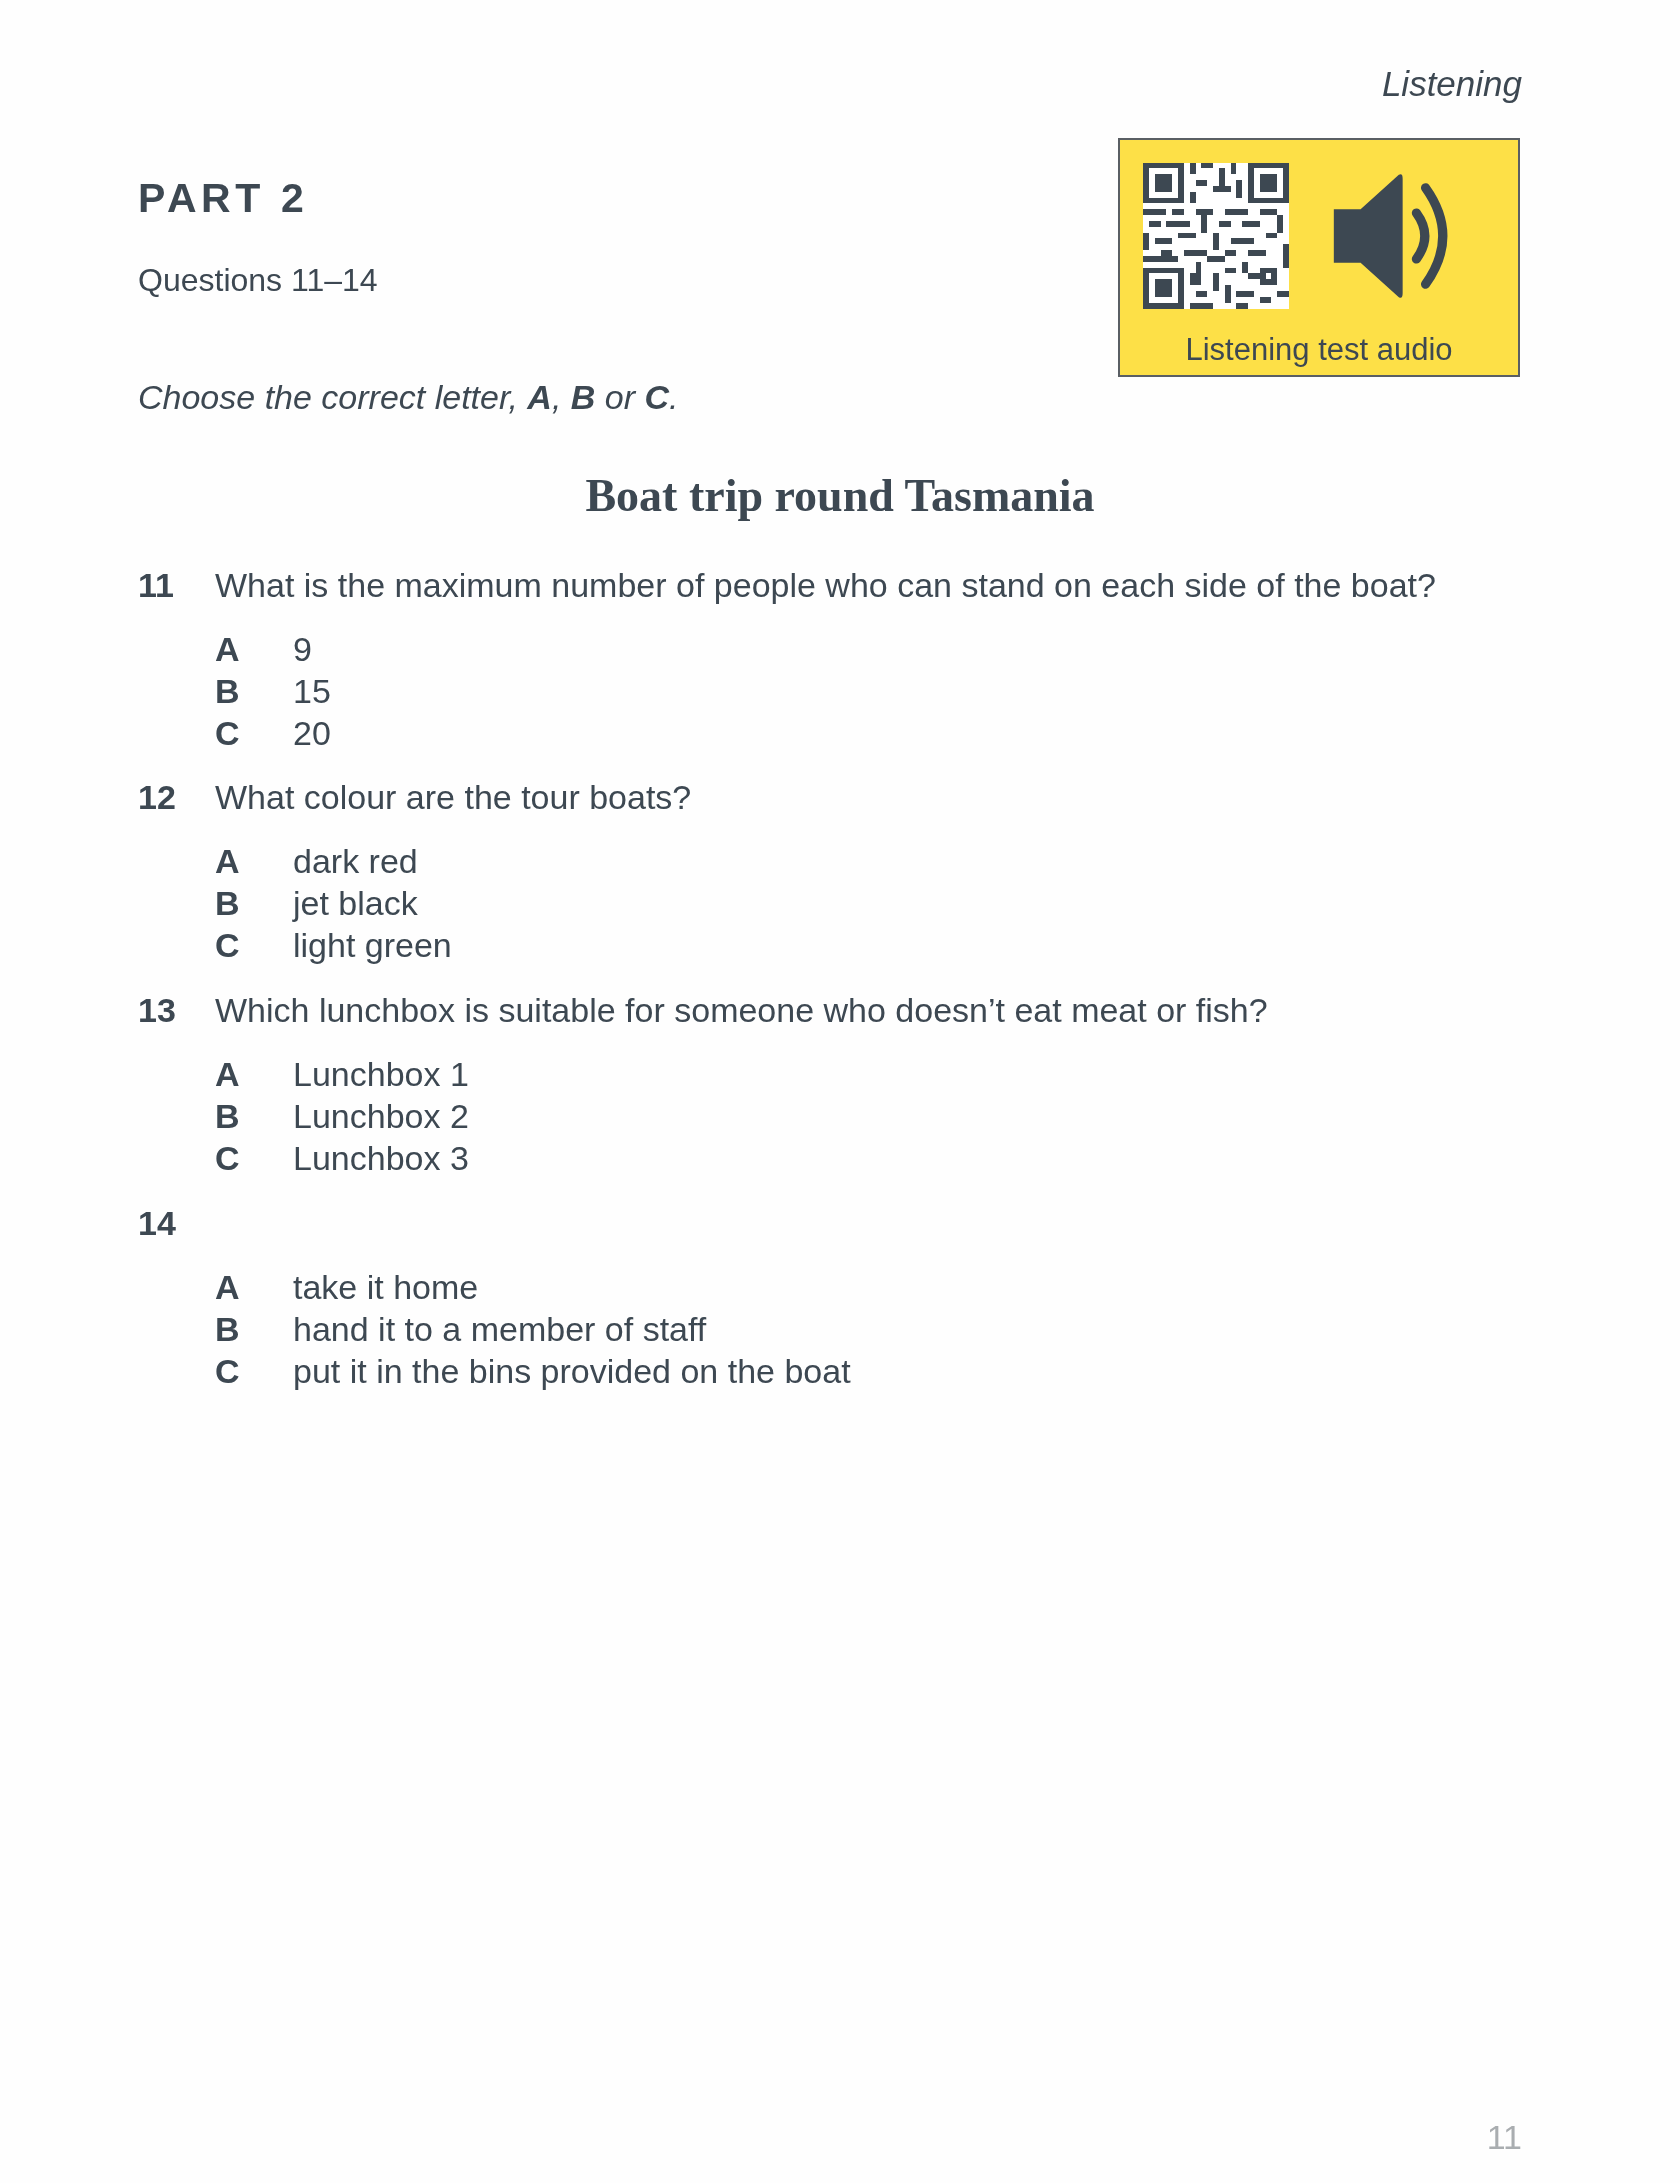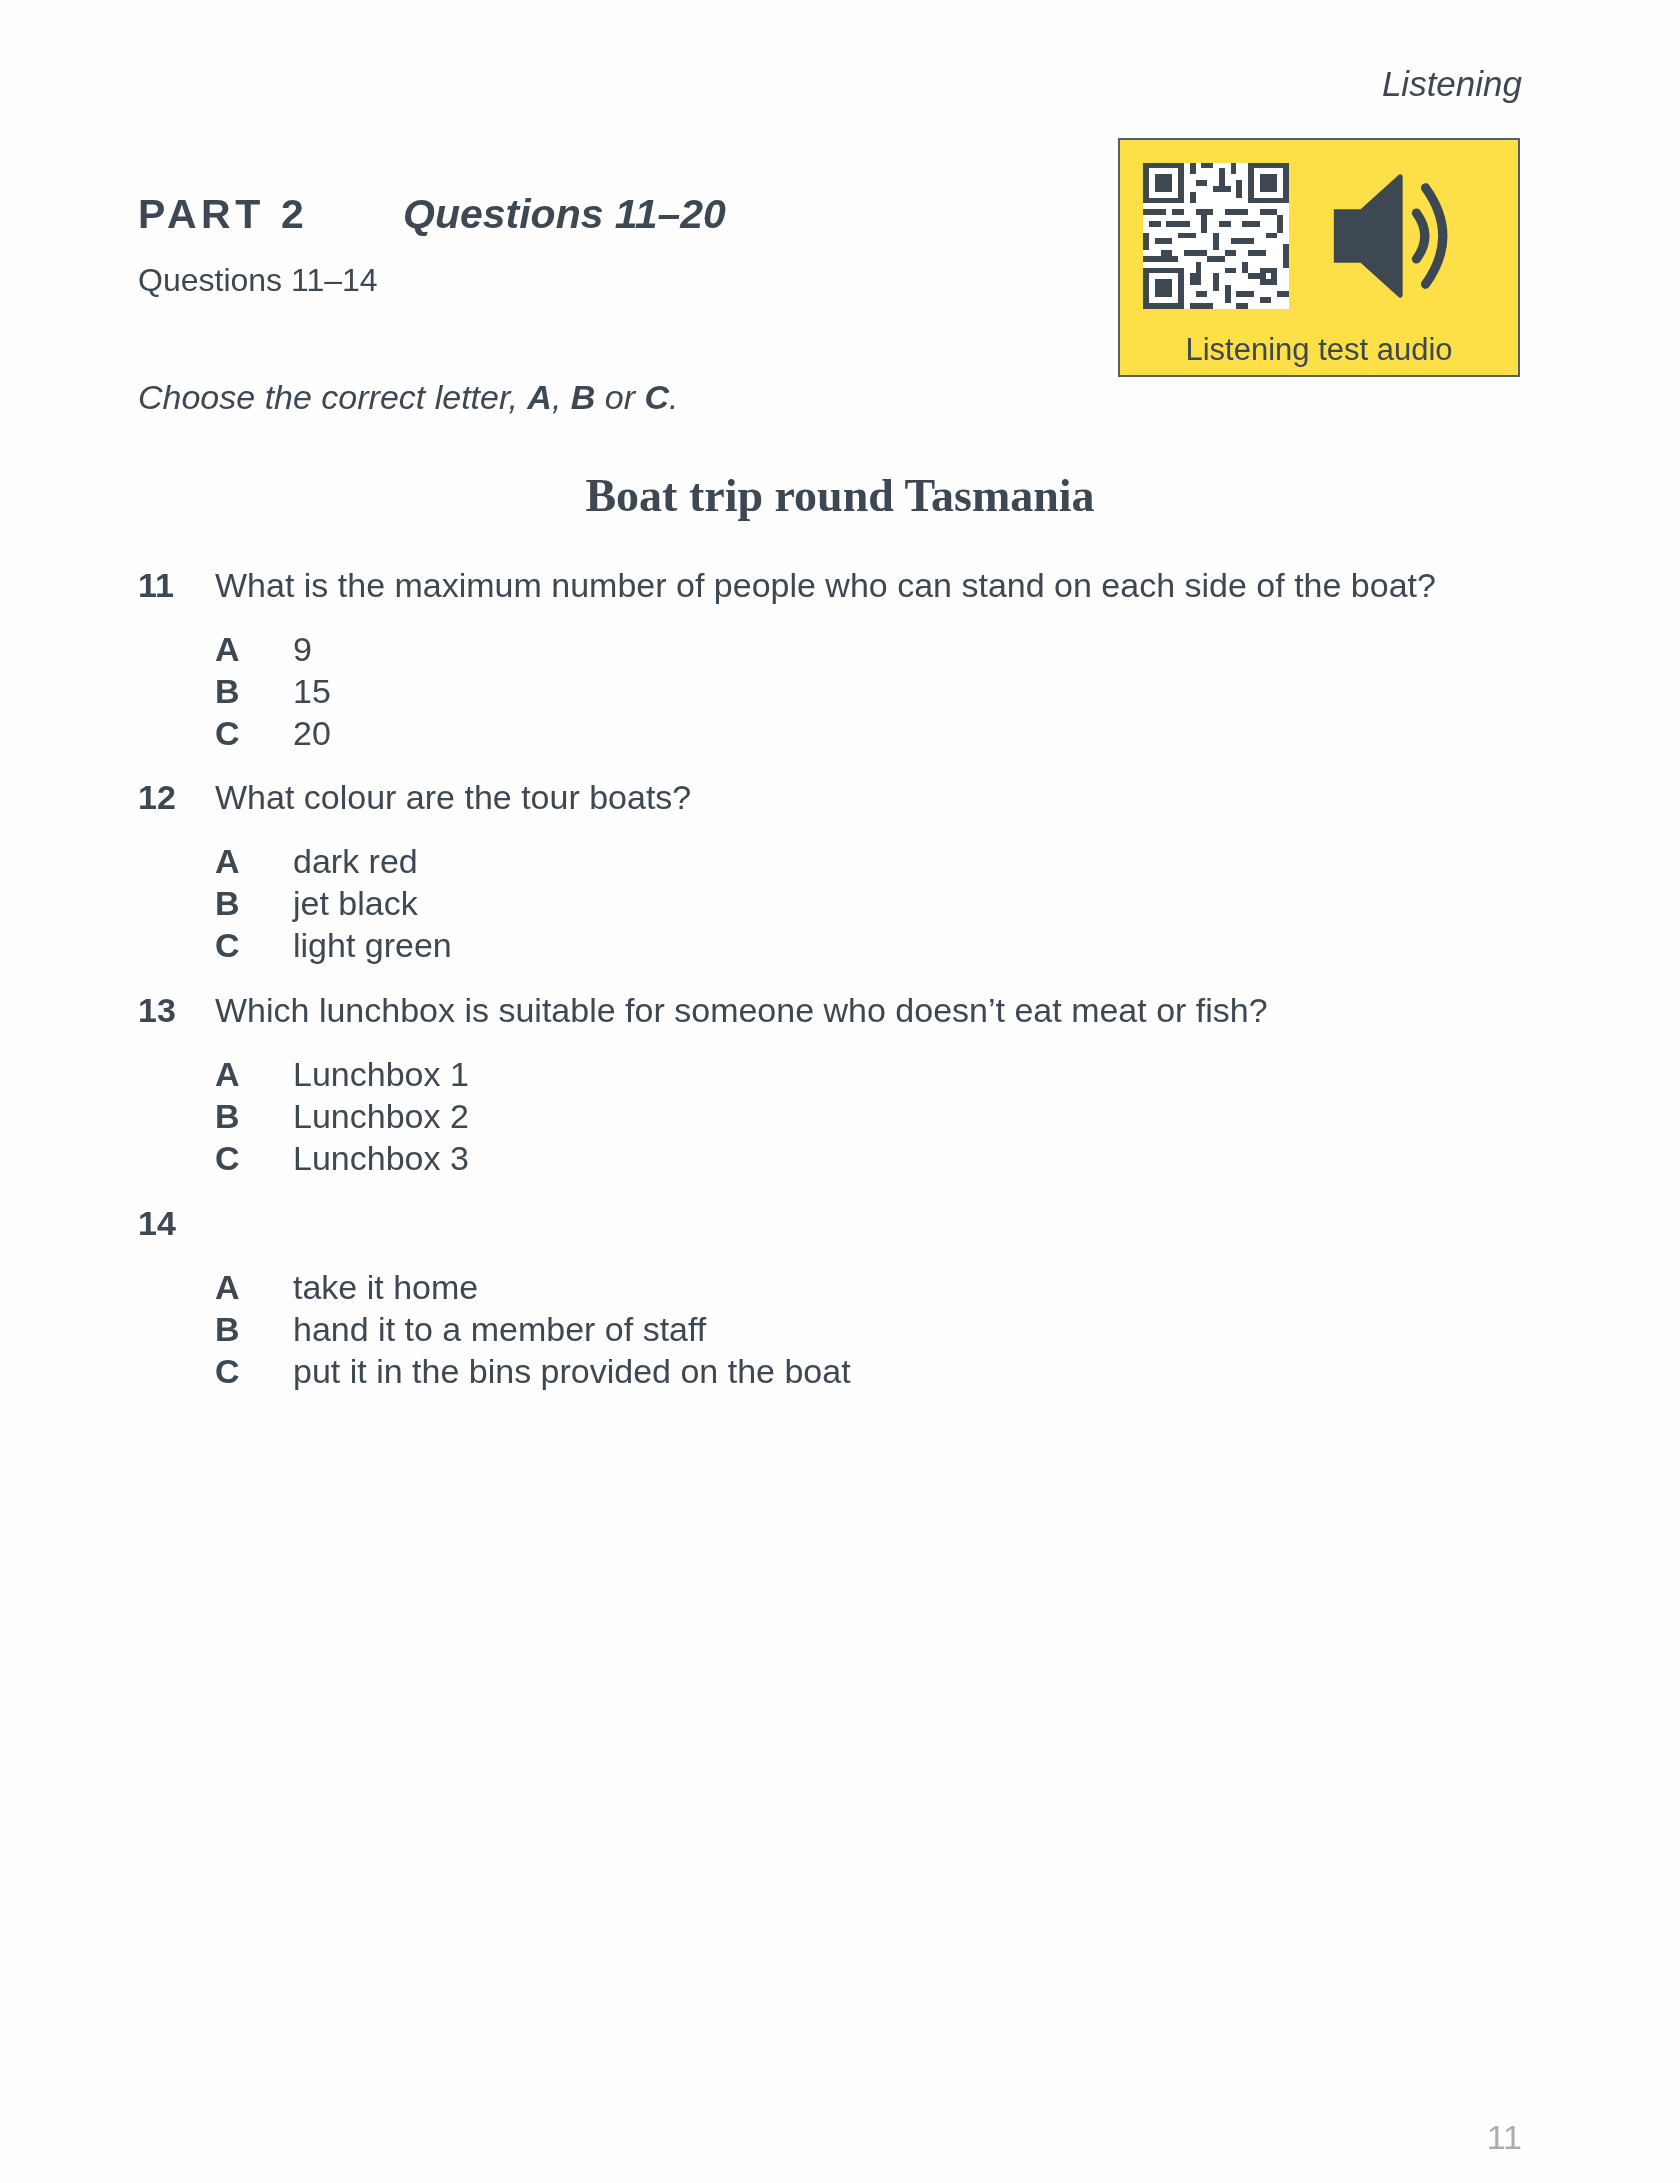--- a/index.html
+++ b/index.html
@@ -12,21 +12,21 @@
     color: #3d4852;
   }
   .abs { position: absolute; }
   .section-label {
     right: 158px; top: 64px;
     font-size: 35px; font-style: italic;
   }
   .part-heading {
     left: 138px; top: 175px;
     font-size: 41px; font-weight: bold;
-    display: flex; align-items: center; margin-top: 16px;
+    display: flex; align-items: center;
   }
   .part-label { letter-spacing: 4.6px; width: 265px; }
   .part-range { font-style: italic; letter-spacing: 0px; }
   .sub-heading {
     left: 138px; top: 262px;
     font-size: 32px; 
   }
   .instruction {
     left: 138px; top: 347px;
     font-size: 34px; font-style: italic; margin-top: 31px;
@@ -62,21 +62,20 @@
     font-size: 34px; color: #a9adb0;
   }
 </style>
 </head>
 <body>
 
 <div class="abs section-label">Listening</div>
 
 <div class="abs part-heading">
   <span class="part-label">PART 2</span>
-  <span class="part-range">Questions 11–20</span>
 </div>
 
 <div class="abs sub-heading">Questions 11–14</div>
 
 <div class="abs instruction"><span>Choose the correct letter, </span><b>A</b><span>, </span><b>B</b><span> or </span><b>C</b><span>.</span></div>
 
 <div class="abs audio-box">
   <svg class="qr" viewBox="0 0 25 25" shape-rendering="crispEdges">
     <rect width="25" height="25" fill="#fff"></rect>
     <g fill="#3d4852">

